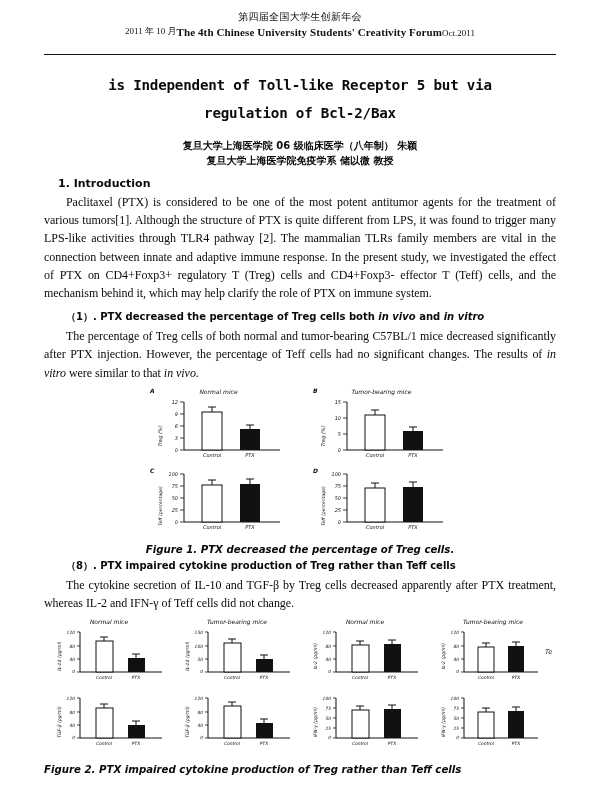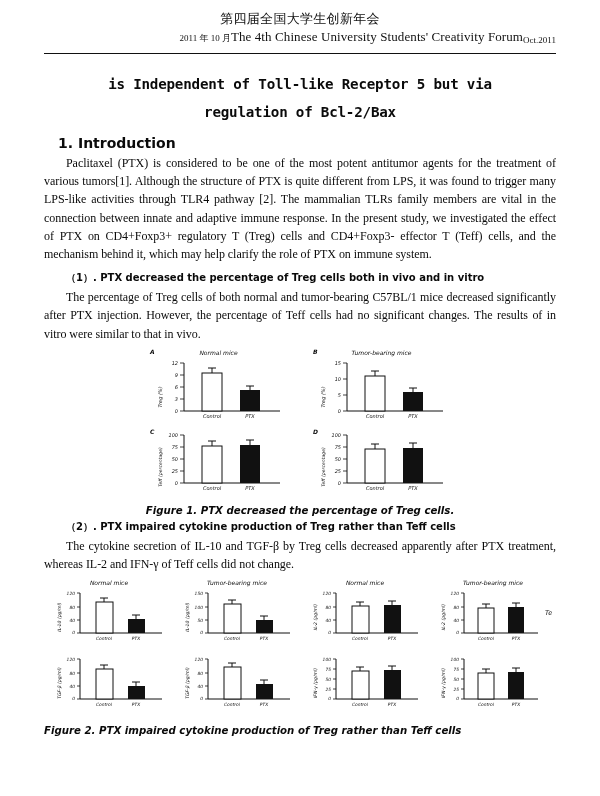--- a/index.html
+++ b/index.html
@@ -18,39 +18,40 @@
   .page {
     width: 600px;
     height: 796px;
     box-sizing: border-box;
     padding: 10px 44px 0 44px;
     position: relative;
   }
   
   .runhead-top {
     text-align: center;
-    font-size: 13px;
+    font-size: 10px;
     font-family: "DejaVu Sans", sans-serif;
     letter-spacing: .3px;
     margin-bottom: 1px;
     color: #111;
   }
   .runhead {
     display: flex;
-    justify-content: flex-end;
+    justify-content: center;
     align-items: flex-end;
     font-size: 9px;
     font-family: "Liberation Serif", serif;
     border-bottom: 1.4px solid #111;
-    padding-bottom: 8px;
+    padding-bottom: 16px;
     color: #111;
   }
   .runhead .center {
-    font-size: 13px;
+    font-size: 11px;
     letter-spacing: .1px;
+    font-weight: bold;
   }
   
   .title {
     text-align: center;
     font-family: "DejaVu Sans Mono", monospace;
     font-weight: bold;
     font-size: 14.2px;
     line-height: 2.0;
     margin-top: 16px;
     letter-spacing: -0.2px;
@@ -59,40 +60,40 @@
     text-align: center;
     font-family: "DejaVu Sans", sans-serif;
     font-size: 10px;
     font-weight: bold;
     line-height: 1.55;
     margin-top: 10px;
   }
   
   .sec-head {
     font-family: "DejaVu Sans", sans-serif;
-    font-size: 14px;
+    font-size: 11px;
     font-weight: bold;
     margin-top: 8px;
     margin-left: 14px;
   }
   .sec-head.sub {
     margin-left: 22px;
     font-size: 10px;
   }
   p.body {
     font-size: 12px;
     line-height: 1.52;
     text-align: justify;
     margin: 3px 0 0 0;
     letter-spacing: -0.05px;
   }
   p.body.indent {
     text-indent: 22px;
   }
-  .it { }
+  .it { font-style: italic; }
   
   .figblock {
     margin-top: 6px;
     font-style: italic;
   }
   .figcap {
     text-align: center;
     font-family: "DejaVu Sans", sans-serif;
     font-weight: bold;
     font-size: 10.2px;
@@ -145,20 +146,24 @@
     <span>2011 年 10 月</span>
     <span class="center">The 4th Chinese University Students' Creativity Forum</span>
     <span>Oct.2011</span>
   </div>
 
   <div class="title">
     <div>is Independent of Toll-like Receptor 5 but via</div>
     <div>regulation of Bcl-2/Bax</div>
   </div>
 
+  <div class="authors">
+    <div>复旦大学上海医学院 06 级临床医学（八年制） 朱颖</div>
+    <div>复旦大学上海医学院免疫学系 储以微 教授</div>
+  </div>
 
   <div class="sec-head">1. Introduction</div>
   <p class="body indent">Paclitaxel (PTX) is considered to be one of the most potent antitumor agents for the treatment of various tumors[1]. Although the structure of PTX is quite different from LPS, it was found to trigger many LPS-like activities through TLR4 pathway [2]. The mammalian TLRs family members are vital in the connection between innate and adaptive immune response. In the present study, we investigated the effect of PTX on CD4+Foxp3+ regulatory T (Treg) cells and CD4+Foxp3- effector T (Teff) cells, and the mechanism behind it, which may help clarify the role of PTX on immune system.</p>
 
 
   <div class="sec-head sub">
     <span>（1）. </span><span>PTX decreased the percentage of Treg cells both </span><span class="it">in vivo</span><span> and </span><span class="it">in vitro</span>
   </div>
 
   <p class="body indent"><span>The percentage of Treg cells of both normal and tumor-bearing C57BL/1 mice decreased significantly after PTX injection. However, the percentage of Teff cells had no significant changes. The results of </span><span class="it">in vitro</span><span> were similar to that </span><span class="it">in vivo</span><span>.</span></p>
@@ -295,21 +300,21 @@
             <text x="62" y="61">Control</text>
               <text x="100" y="61">PTX</text>
           </g>
         </svg>
       </div>
 
     </div>
     <div class="figcap">Figure 1. PTX decreased the percentage of Treg cells.</div>
   </div>
 
-  <div class="sec-head sub" style="margin-top:4px;">（2）. PTX impaired cytokine production of Treg rather than Teff cells</div>
+  <div class="sec-head sub" style="margin-top:4px;">（8）. PTX impaired cytokine production of Treg rather than Teff cells</div>
   <p class="body indent">The cytokine secretion of IL-10 and TGF-β by Treg cells decreased apparently after PTX treatment, whereas IL-2 and IFN-γ of Teff cells did not change.</p>
 
   <div class="figblock">
     <div class="fig2">
 
       <div class="panel">
         <div class="grouphead">Normal mice</div>
         <svg width="118" height="62" viewBox="0 0 118 62">
           <line x1="30" y1="6" x2="30" y2="46" stroke="#111" stroke-width="1"></line>
           <line x1="30" y1="46" x2="112" y2="46" stroke="#111" stroke-width="1"></line>

